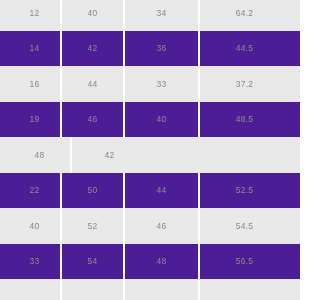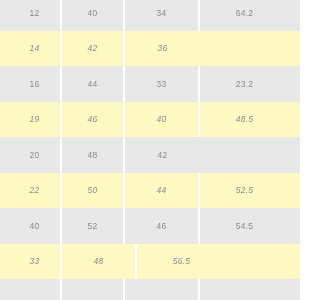--- a/index.html
+++ b/index.html
@@ -37,22 +37,21 @@
     padding-left: 9px;
     padding-right: 11px;
     background: #f6f6f6;
   }
 
   .row.shade-dark {
     background: #e8e8e8;
   }
 
   .row.shade-light {
-    background: #fef9c3;
-    font-style: italic;
+    background: #4c1d95;
   }
 
   .cell {
     display: flex;
     align-items: center;
     justify-content: center;
     height: 100%;
     box-sizing: border-box;
     font-size: 8.5px;
     letter-spacing: 0.3px;
@@ -100,53 +99,53 @@
       <div class="row shade-light">
         <div class="cell col-0">
           <span class="cell-text">14</span>
         </div>
         <div class="cell col-1">
           <span class="cell-text">42</span>
         </div>
         <div class="cell col-2">
           <span class="cell-text">36</span>
         </div>
+        <div class="cell col-3">
+          <span class="cell-text">44.5</span>
+        </div>
       </div>
       <div class="row shade-dark">
         <div class="cell col-0">
           <span class="cell-text">16</span>
         </div>
         <div class="cell col-1">
           <span class="cell-text">44</span>
         </div>
         <div class="cell col-2">
           <span class="cell-text">33</span>
         </div>
         <div class="cell col-3">
-          <span class="cell-text">23.2</span>
+          <span class="cell-text">37.2</span>
         </div>
       </div>
       <div class="row shade-light">
         <div class="cell col-0">
           <span class="cell-text">19</span>
         </div>
         <div class="cell col-1">
           <span class="cell-text">46</span>
         </div>
         <div class="cell col-2">
           <span class="cell-text">40</span>
         </div>
         <div class="cell col-3">
           <span class="cell-text">48.5</span>
         </div>
       </div>
       <div class="row shade-dark">
-        <div class="cell col-0">
-          <span class="cell-text">20</span>
-        </div>
         <div class="cell col-1">
           <span class="cell-text">48</span>
         </div>
         <div class="cell col-2">
           <span class="cell-text">42</span>
         </div>
       </div>
       <div class="row shade-light">
         <div class="cell col-0">
           <span class="cell-text">22</span>
@@ -171,20 +170,23 @@
         <div class="cell col-2">
           <span class="cell-text">46</span>
         </div>
         <div class="cell col-3">
           <span class="cell-text">54.5</span>
         </div>
       </div>
       <div class="row shade-light">
         <div class="cell col-0">
           <span class="cell-text">33</span>
+        </div>
+        <div class="cell col-1">
+          <span class="cell-text">54</span>
         </div>
         <div class="cell col-2">
           <span class="cell-text">48</span>
         </div>
         <div class="cell col-3">
           <span class="cell-text">56.5</span>
         </div>
       </div>
       <div class="row shade-dark">
         <div class="cell col-0">

